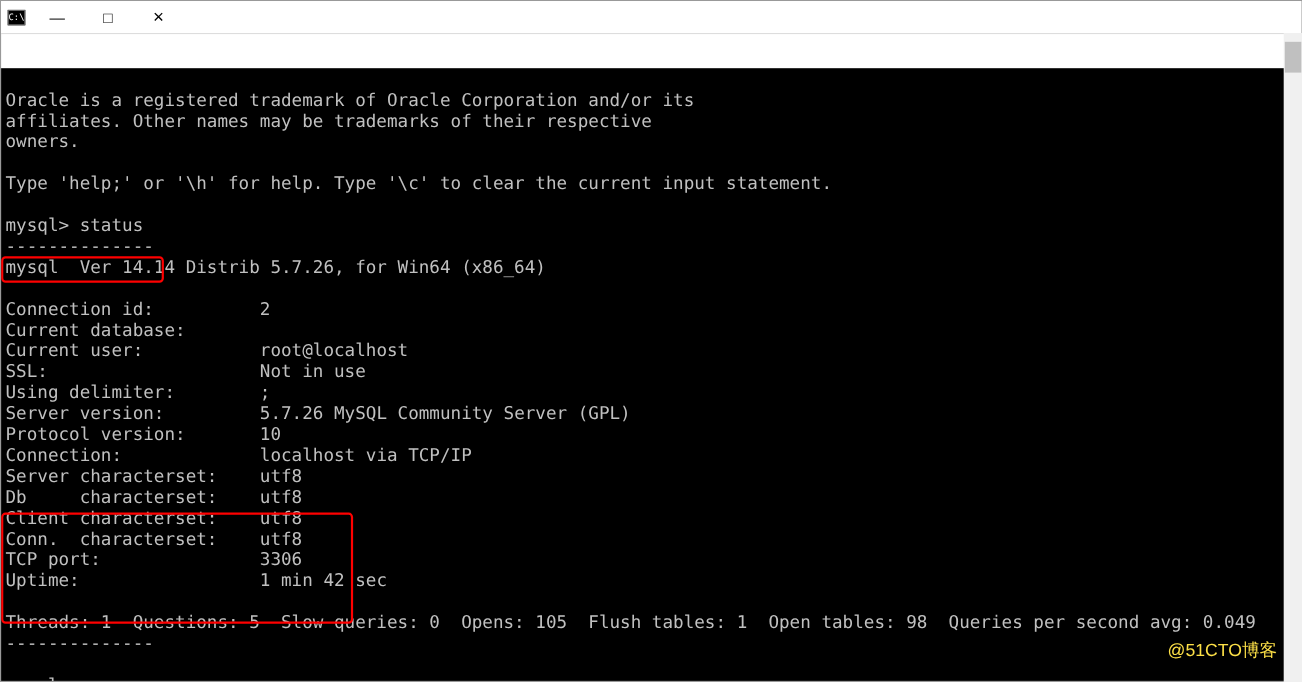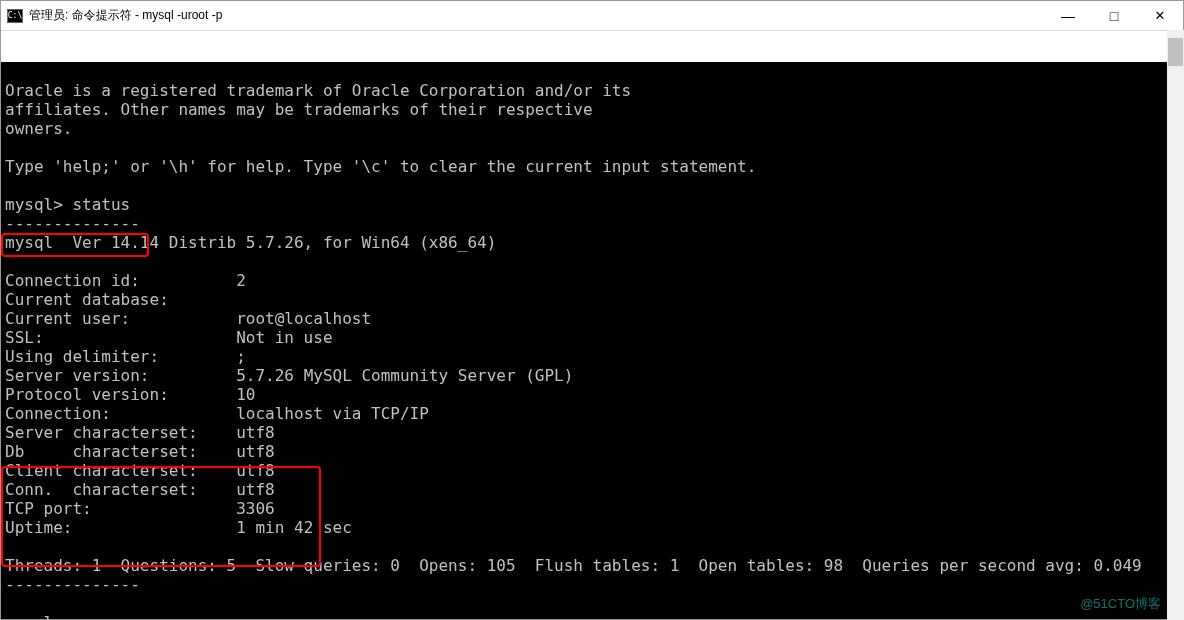--- a/index.html
+++ b/index.html
@@ -108,33 +108,32 @@
       display: inline-block;
       width: 8px;
       height: 3px;
       background: #c0c0c0;
       vertical-align: bottom;
       margin-bottom: 1px;
     }
     .watermark {
       position: absolute;
       right: 22px;
-      bottom: 6px;
-      font-size: 13px;
-      color: #0f766e;
+      bottom: 18px;
+      font-size: 16px;
+      color: #fde047;
       font-family: "Microsoft YaHei", sans-serif;
     }
   </style>
 </head>
 <body>
 
 <div class="window">
   <div class="titlebar">
     <div class="titlebar-icon">C:\</div>
-    <div class="titlebar-text">管理员: 命令提示符 - mysql  -uroot -p</div>
     <div class="window-controls">
       <div class="win-btn">—</div>
       <div class="win-btn">□</div>
       <div class="win-btn close">✕</div>
     </div>
   </div>
 
   <div class="terminal">
     <div class="terminal-content">
 <span>Oracle is a registered trademark of Oracle Corporation and/or its</span>

